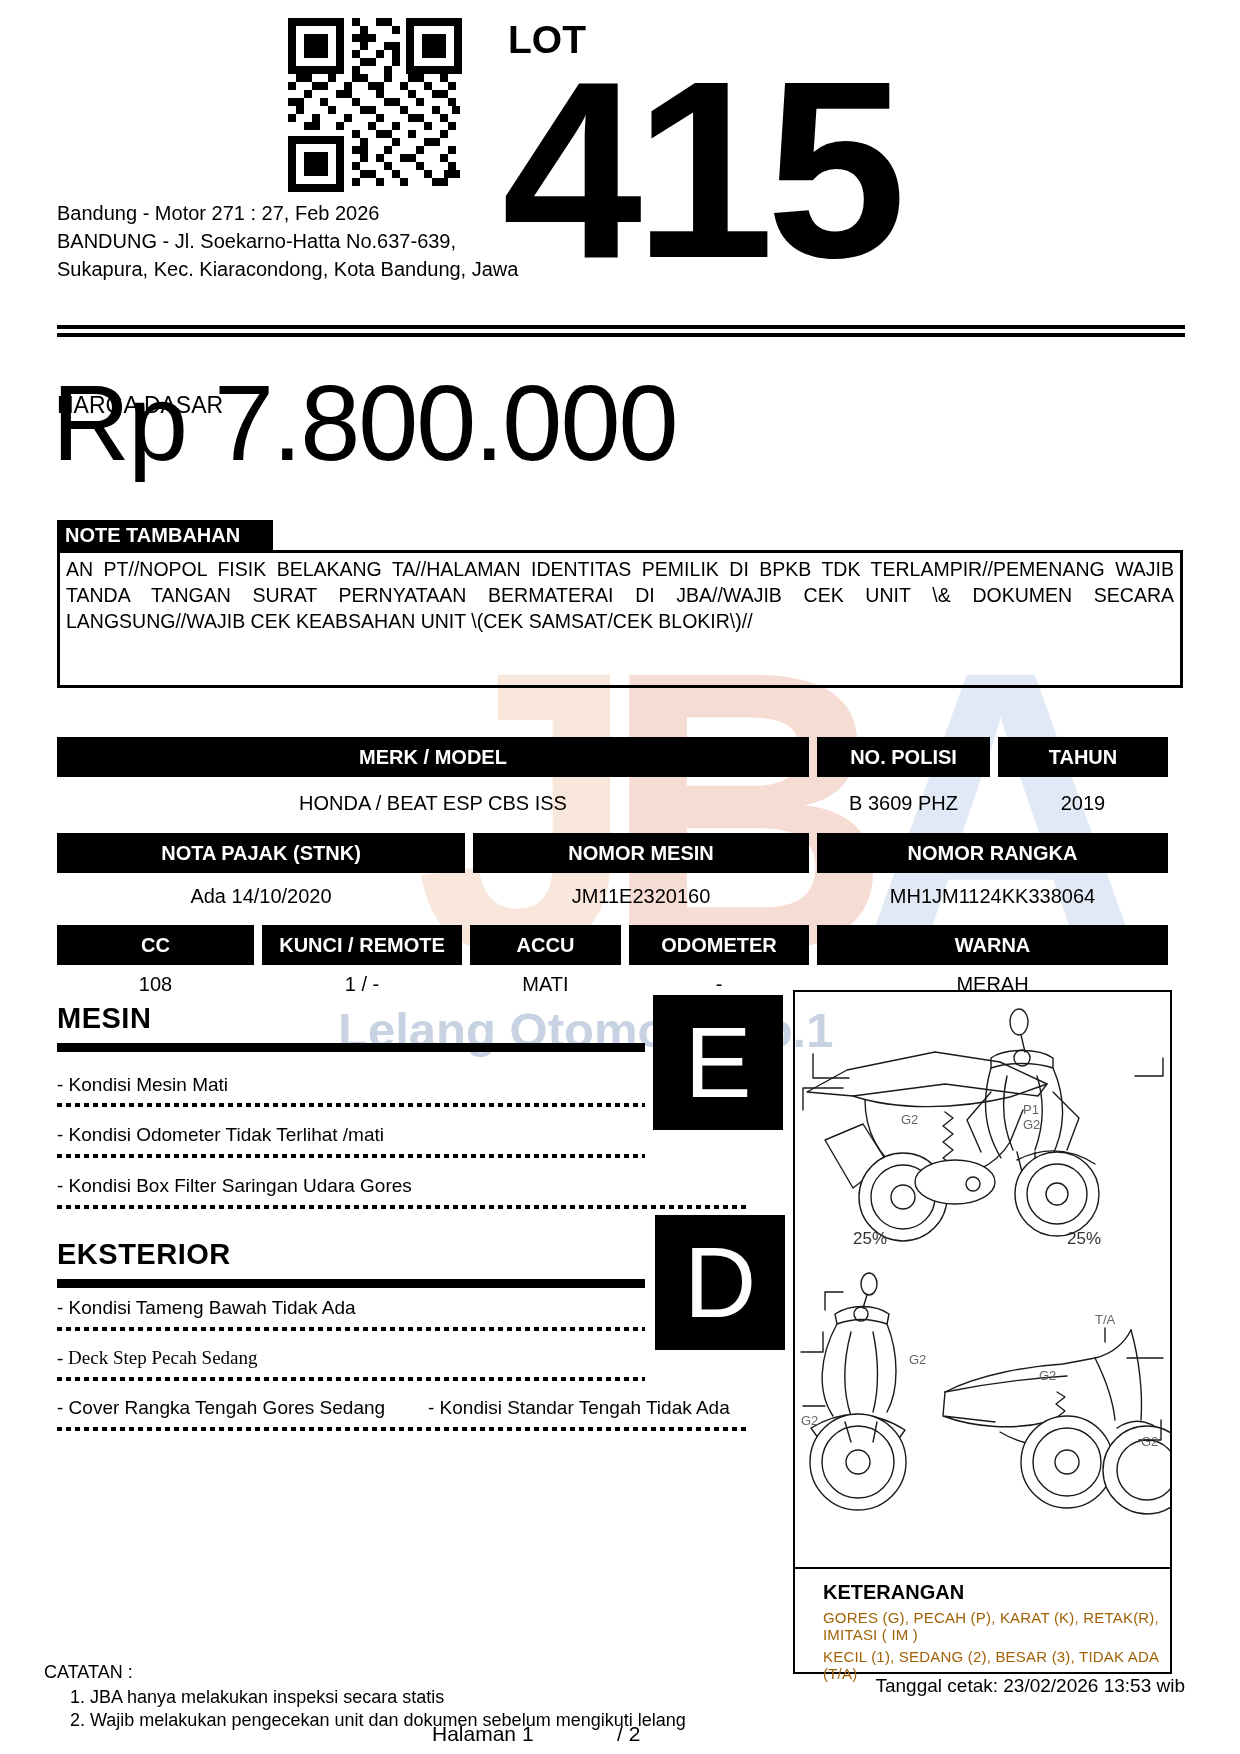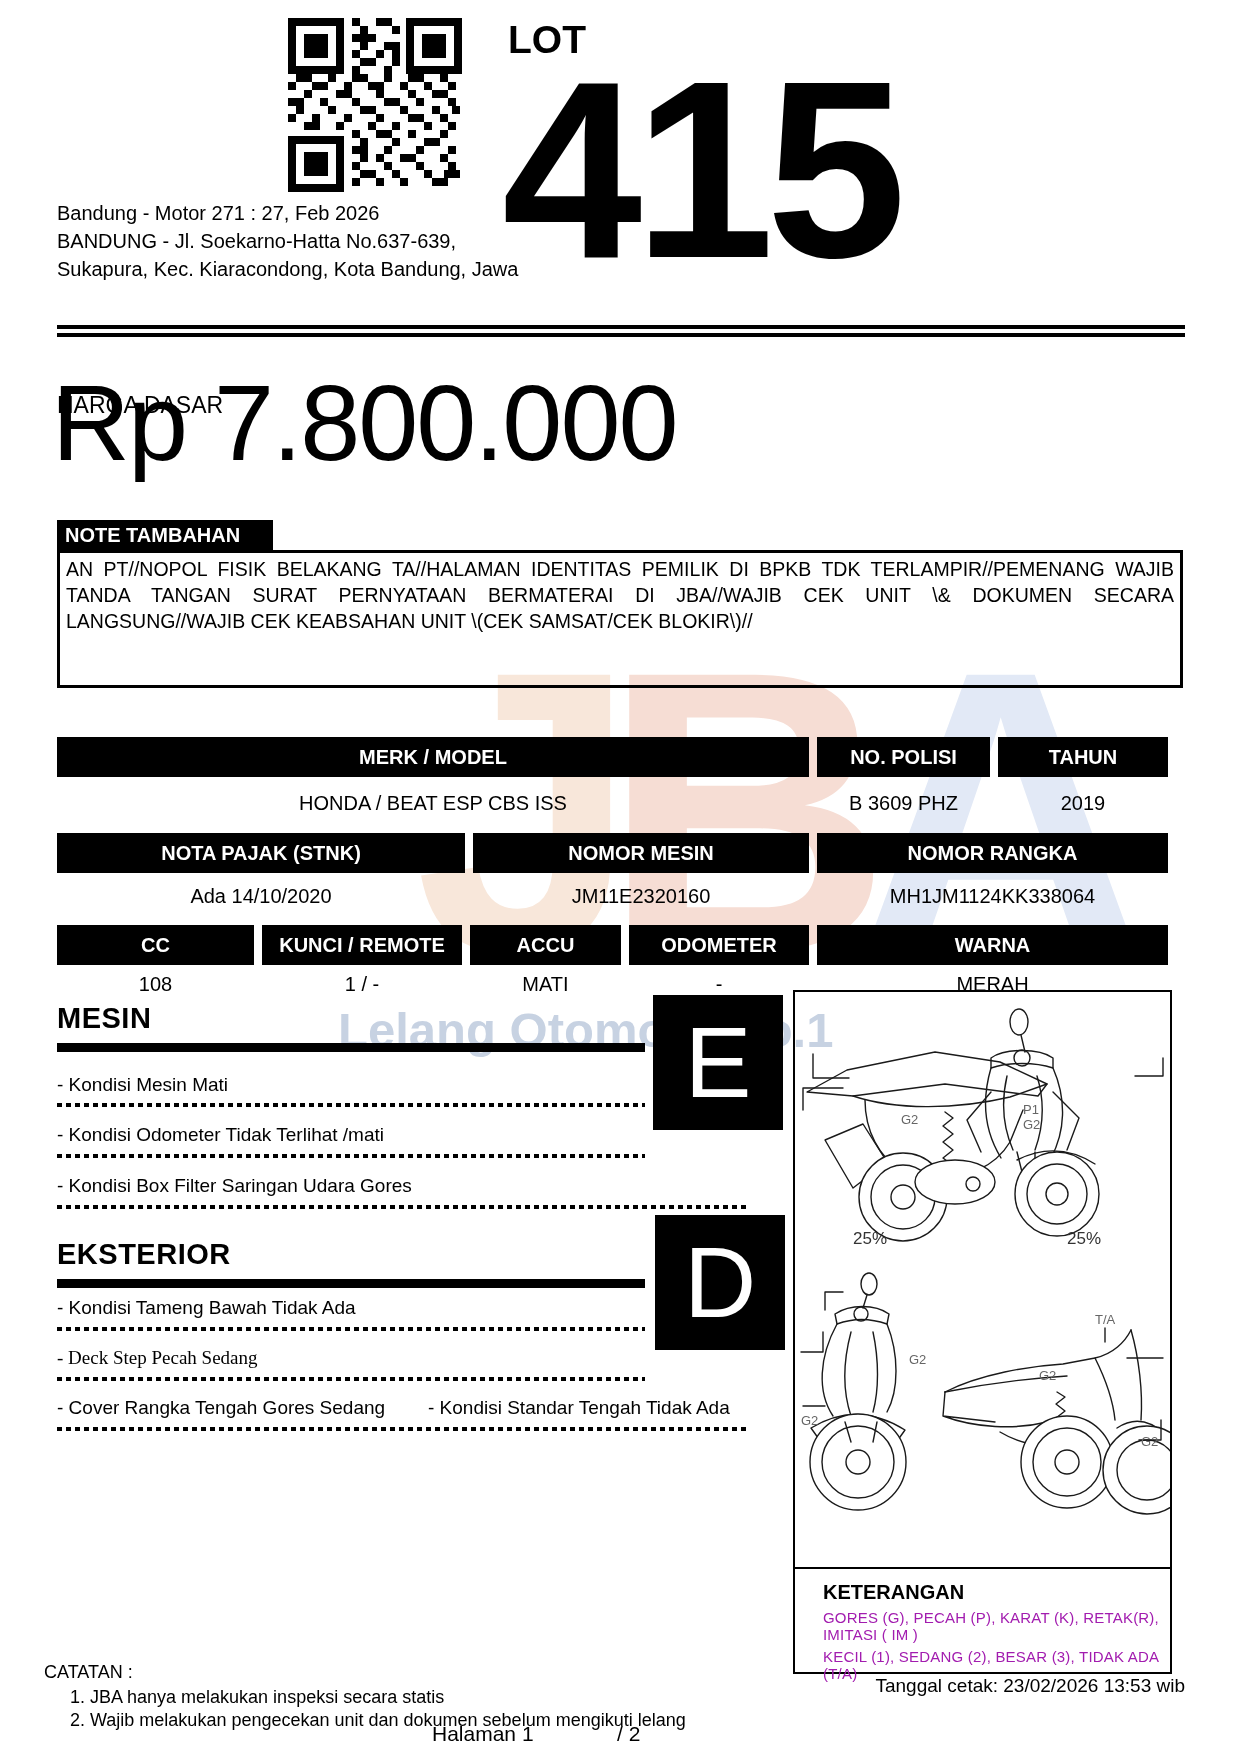--- a/index.html
+++ b/index.html
@@ -12,21 +12,21 @@
             display:flex;align-items:center;justify-content:center;}
   .val-row{display:flex;gap:8px;}
   .val-cell{font-size:20px;height:36px;display:flex;align-items:center;justify-content:center;}
   .dotline{height:4px;background:repeating-linear-gradient(90deg,#000 0 5px,transparent 5px 9px);}
   .sec-title{font-size:29px;font-weight:bold;letter-spacing:0.5px;}
   .sec-bar{height:9px;background:#000;}
   .item{font-size:19px;white-space:nowrap;}
   .grade{width:130px;height:135px;background:#000;color:#fff;display:flex;
          align-items:center;justify-content:center;font-size:100px;font-weight:400;}
   .panel{border:2px solid #000;}
-  .ket-line{font-size:15px;color:#a21caf;margin-top:5px;letter-spacing:0.2px;}
+  .ket-line{font-size:15px;color:#a16207;margin-top:5px;letter-spacing:0.2px;}
   svg text{font-family:"Liberation Sans",sans-serif;}
 </style>
 </head>
 <body>
 
 <div class="page">
 
   <div class="abs wm-letters" style="left:415px;top:612px;font-size:400px;">
     <span style="color:#f8e7da;">J</span>
     <span style="color:#f6ddd4;">B</span>

